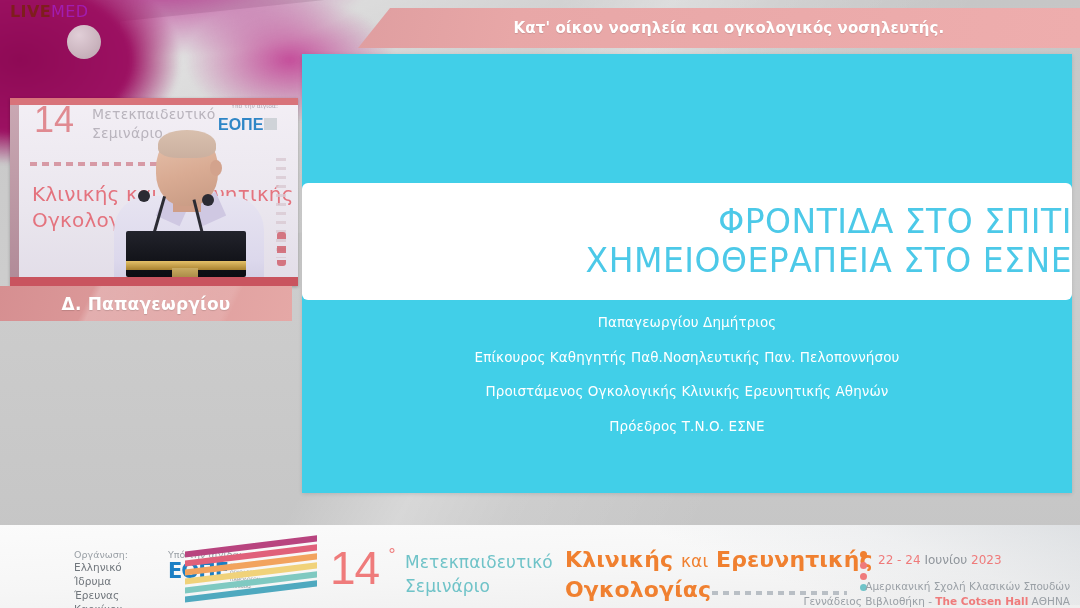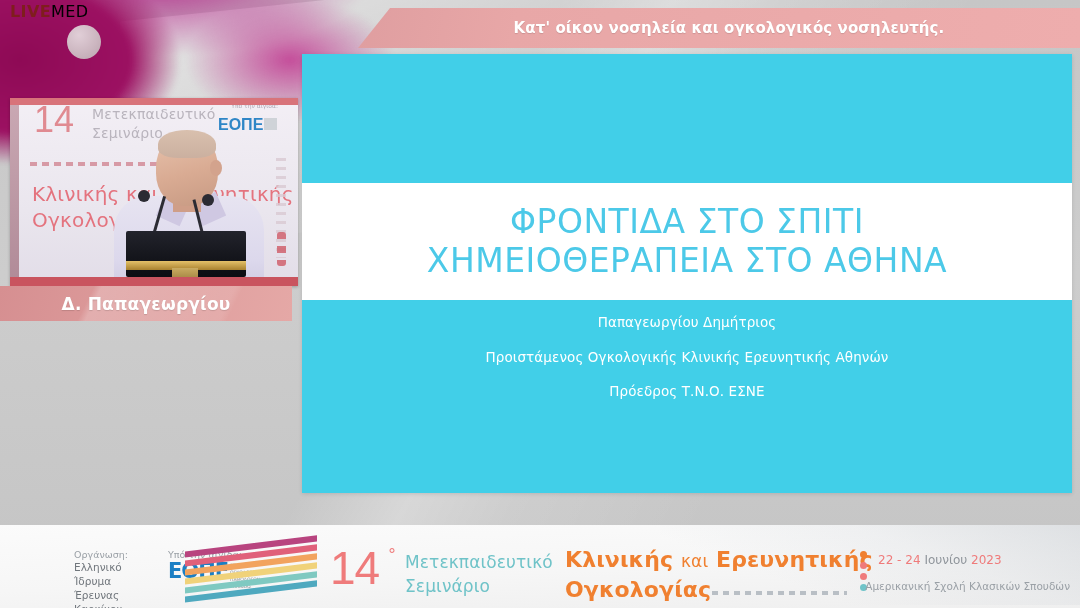--- a/index.html
+++ b/index.html
@@ -37,21 +37,21 @@
     transform:skewY(-6deg);
   }
 
   
   #logo {
     position:absolute; left:10px; top:4px;
     font-size:16px; font-weight:bold; letter-spacing:.4px;
     z-index:40; line-height:1;
   }
   #logo .live { color:#7f1d1d; }
-  #logo .med  { color:#000000; font-weight:normal; }
+  #logo .med  { color:#a21caf; font-weight:normal; }
 
   
   #title-band {
     position:absolute; left:358px; top:8px; width:722px; height:40px;
     background:linear-gradient(100deg,#df9ea0 0%,#e8a7a7 22%,#eeadad 100%);
     clip-path:polygon(32px 0, 100% 0, 100% 100%, 0 100%);
     display:flex; align-items:center; justify-content:center;
     z-index:30;
   }
   #title-band-text {
@@ -63,21 +63,21 @@
   
   #slide {
     position:absolute; left:302px; top:54px; width:770px; height:439px;
     background:#41cfe8; z-index:20;
     box-shadow:0 1px 4px rgba(0,0,0,.12);
     overflow:hidden;
   }
   #slide-white-band {
     position:absolute; left:0; top:129px; width:100%; height:117px;
     background:#ffffff;
-    display:flex; flex-direction:column; align-items:center; justify-content:center;
+    display:flex; flex-direction:column; align-items:flex-end; justify-content:center;border-radius:6px;
   }
   .slide-title-line {
     color:#4cc9e8; font-size:33px; font-weight:normal; line-height:1.17;
     letter-spacing:.5px; white-space:nowrap;
   }
   #slide-authors {
     position:absolute; left:0; top:262px; width:100%;
     display:flex; flex-direction:column; align-items:center;
   }
   .slide-author-line {
@@ -224,24 +224,25 @@
   <span class="live">LIVE</span><span class="med">MED</span>
 </div>
 
 <div id="title-band">
   <span id="title-band-text">Κατ' οίκον νοσηλεία και ογκολογικός νοσηλευτής.</span>
 </div>
 
 <div id="slide">
   <div id="slide-white-band">
     <div class="slide-title-line">ΦΡΟΝΤΙΔΑ ΣΤΟ ΣΠΙΤΙ</div>
-    <div class="slide-title-line">ΧΗΜΕΙΟΘΕΡΑΠΕΙΑ ΣΤΟ ΑΘΗΝΑ</div>
+    <div class="slide-title-line">ΧΗΜΕΙΟΘΕΡΑΠΕΙΑ ΣΤΟ ΕΣΝΕ</div>
   </div>
   <div id="slide-authors">
     <div class="slide-author-line">Παπαγεωργίου Δημήτριος</div>
+    <div class="slide-author-line">Επίκουρος Καθηγητής Παθ.Νοσηλευτικής Παν. Πελοποννήσου</div>
     <div class="slide-author-line">Προιστάμενος Ογκολογικής Κλινικής Ερευνητικής Αθηνών</div>
     <div class="slide-author-line">Πρόεδρος Τ.Ν.Ο. ΕΣΝΕ</div>
   </div>
 </div>
 
 <div id="video">
   <div id="vid-backdrop"></div>
   <div id="vid-14">14</div>
   <div id="vid-sem1">Μετεκπαιδευτικό</div>
   <div id="vid-sem2">Σεμινάριο</div>
@@ -316,13 +317,14 @@
   <div id="dots-foot">
     <div class="dotf" style="top:0;   background:#f08030;"></div>
     <div class="dotf" style="top:11px; background:#ef7b7b;"></div>
     <div class="dotf" style="top:22px; background:#ef7b7b;"></div>
     <div class="dotf" style="top:33px; background:#6fc3c8;"></div>
   </div>
 
   <div id="date-line"><span class="d">22</span> <span class="d">-</span> <span class="d">24</span> <span>Ιουνίου</span> <span class="y">2023</span></div>
 
   <div id="venue1">Αμερικανική Σχολή Κλασικών Σπουδών</div>
+  <div id="venue2"><span>Γεννάδειος Βιβλιοθήκη -</span> <span class="hall">The Cotsen Hall</span> <span>ΑΘΗΝΑ</span></div>
 </div>
 
 </body></html>

